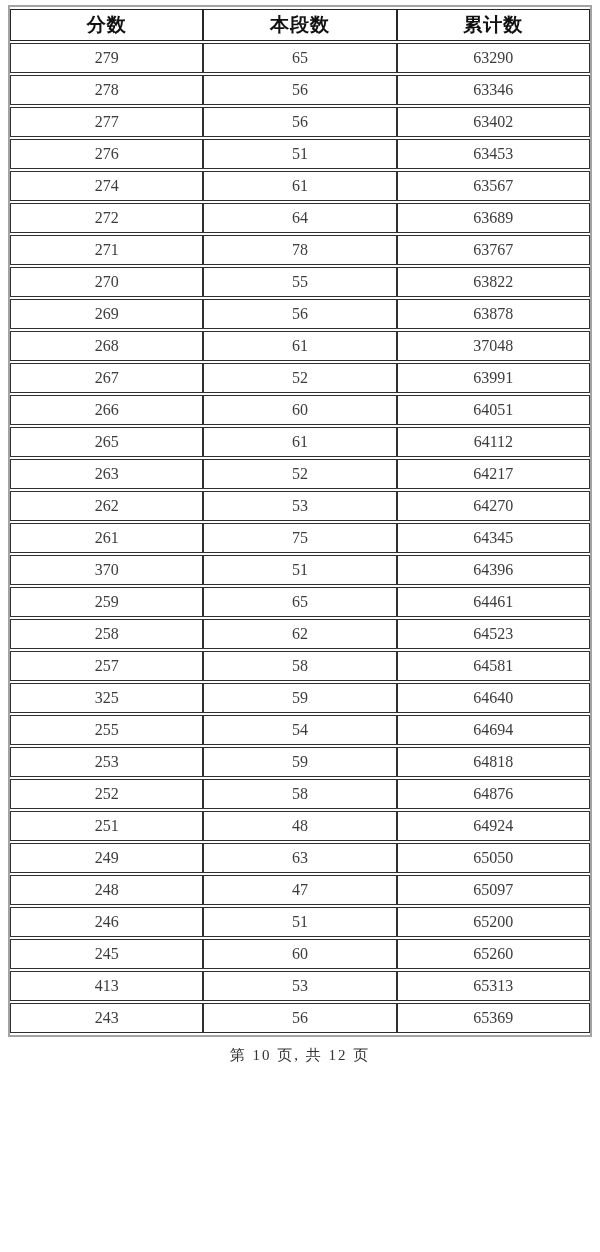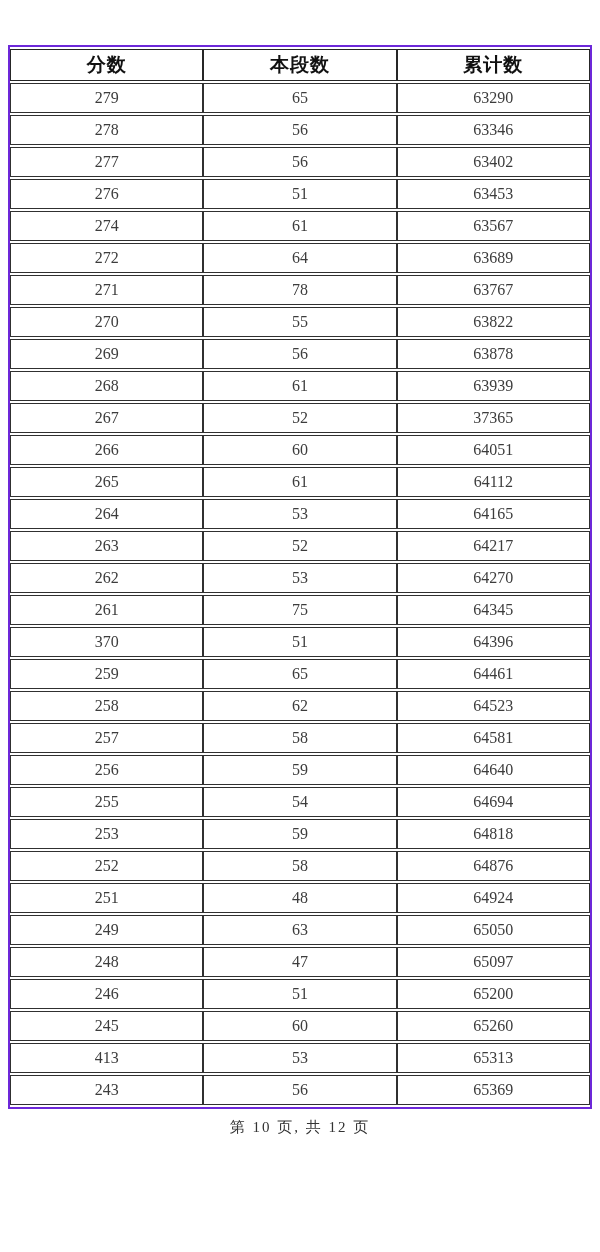--- a/index.html
+++ b/index.html
@@ -11,22 +11,21 @@
     width: 600px;
     height: 1252px;
     font-family: "Liberation Serif", serif;
     overflow: hidden;
   }
   .sheet {
     padding: 5px 8px 0 8px;
     box-sizing: border-box;
   }
   .table-wrap {
-    border: 2px solid #6d28d9;
-    margin-top: 40px;
+    border: 2px solid #a3a3a3;
   }
   table.score-table {
     width: 100%;
     border-collapse: separate;
     border-spacing: 0 2px;
     table-layout: fixed;
   }
   table.score-table th {
     border: 1px solid #262626;
     height: 28px;
@@ -124,46 +123,41 @@
 
   <tr>
     <td>269</td>
     <td>56</td>
     <td>63878</td>
   </tr>
 
   <tr>
     <td>268</td>
     <td>61</td>
-    <td>63939</td>
+    <td>37048</td>
   </tr>
 
   <tr>
     <td>267</td>
     <td>52</td>
-    <td>37365</td>
+    <td>63991</td>
   </tr>
 
   <tr>
     <td>266</td>
     <td>60</td>
     <td>64051</td>
   </tr>
 
   <tr>
     <td>265</td>
     <td>61</td>
     <td>64112</td>
   </tr>
 
-  <tr>
-    <td>264</td>
-    <td>53</td>
-    <td>64165</td>
-  </tr>
 
   <tr>
     <td>263</td>
     <td>52</td>
     <td>64217</td>
   </tr>
 
   <tr>
     <td>262</td>
     <td>53</td>
@@ -194,21 +188,21 @@
     <td>64523</td>
   </tr>
 
   <tr>
     <td>257</td>
     <td>58</td>
     <td>64581</td>
   </tr>
 
   <tr>
-    <td>256</td>
+    <td>325</td>
     <td>59</td>
     <td>64640</td>
   </tr>
 
   <tr>
     <td>255</td>
     <td>54</td>
     <td>64694</td>
   </tr>
 

